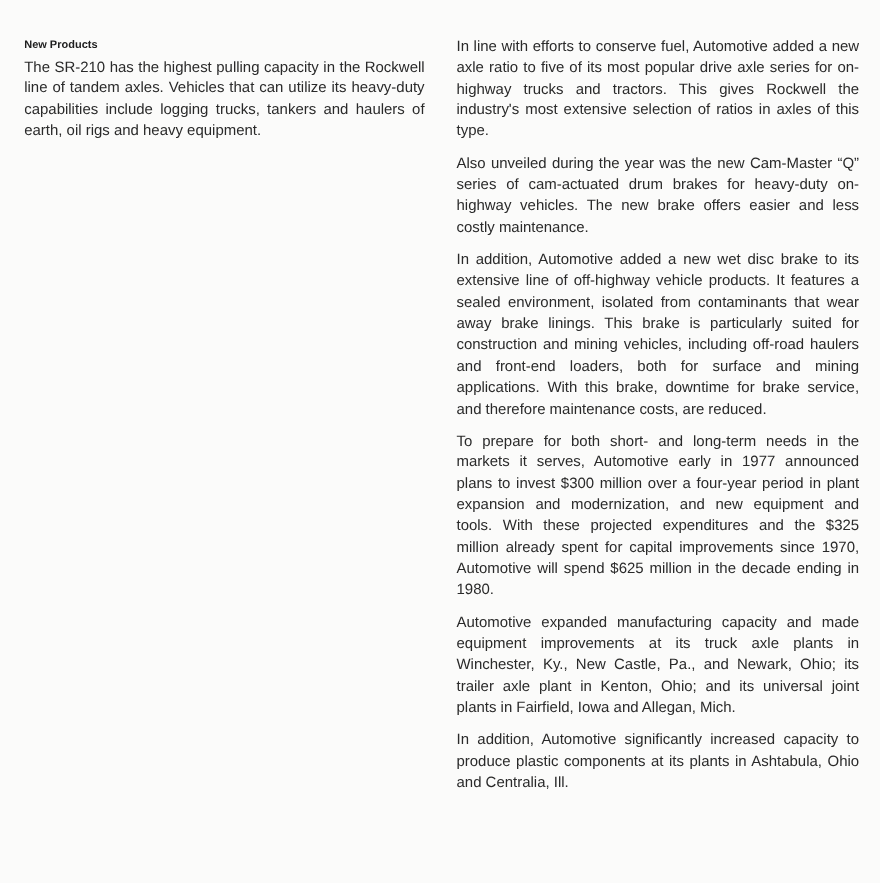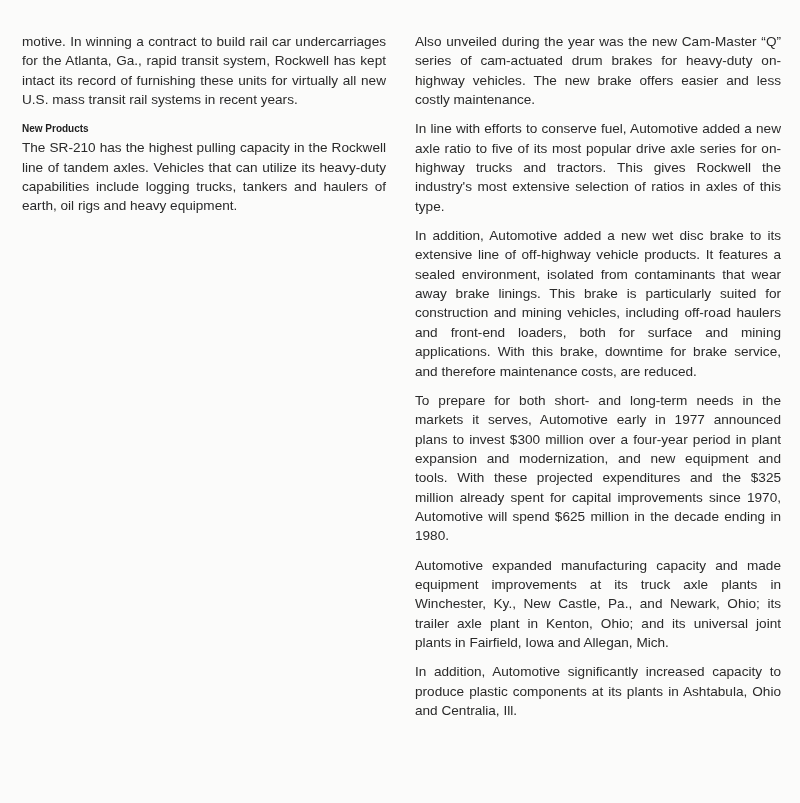--- a/index.html
+++ b/index.html
@@ -9,25 +9,24 @@
   .col.left { left:22px; width:364px; }
   .col.right { left:415px; width:366px; }
   .col p { margin:0 0 10px 0; text-align:justify; hyphens:manual; }
   .col h2 { margin:0; font-size:10px; line-height:19px; font-weight:bold; color:#1e1e1e; }
   .col h2 + p { margin-top:0; }
 </style>
 </head>
 <body>
 
 <div class="col left">
-  <p>motive. In winning a contract to build rail car undercarriages for the Atlanta, Ga., rapid transit system, Rockwell has kept intact its record of furnishing these units for virtually all new U.S. mass transit rail systems in recent years.</p>
   <h2>New Products</h2>
   <p>The SR-210 has the highest pulling capacity in the Rockwell line of tandem axles. Vehicles that can utilize its heavy-duty capabilities include logging trucks, tankers and haulers of earth, oil rigs and heavy equipment.</p>
 </div>
 
 <div class="col right">
+  <p>In line with efforts to conserve fuel, Automotive added a new axle ratio to five of its most popular drive axle series for on-highway trucks and tractors. This gives Rockwell the industry's most extensive selection of ratios in axles of this type.</p>
   <p>Also unveiled during the year was the new Cam-Master “Q” series of cam-actuated drum brakes for heavy-duty on-highway vehicles. The new brake offers easier and less costly maintenance.</p>
-  <p>In line with efforts to conserve fuel, Automotive added a new axle ratio to five of its most popular drive axle series for on-highway trucks and tractors. This gives Rockwell the industry's most extensive selection of ratios in axles of this type.</p>
   <p>In addition, Automotive added a new wet disc brake to its extensive line of off-highway vehicle products. It features a sealed environment, isolated from contaminants that wear away brake linings. This brake is particularly suited for construction and mining vehicles, including off-road haulers and front-end loaders, both for surface and mining applications. With this brake, downtime for brake service, and therefore maintenance costs, are reduced.</p>
   <p>To prepare for both short- and long-term needs in the markets it serves, Automotive early in 1977 announced plans to invest $300 million over a four-year period in plant expansion and modernization, and new equipment and tools. With these projected expenditures and the $325 million already spent for capital improvements since 1970, Automotive will spend $625 million in the decade ending in 1980.</p>
   <p>Automotive expanded manufacturing capacity and made equipment improvements at its truck axle plants in Winchester, Ky., New Castle, Pa., and Newark, Ohio; its trailer axle plant in Kenton, Ohio; and its universal joint plants in Fairfield, Iowa and Allegan, Mich.</p>
   <p>In addition, Automotive significantly increased capacity to produce plastic components at its plants in Ashtabula, Ohio and Centralia, Ill.</p>
 </div>
 
 </body></html>

